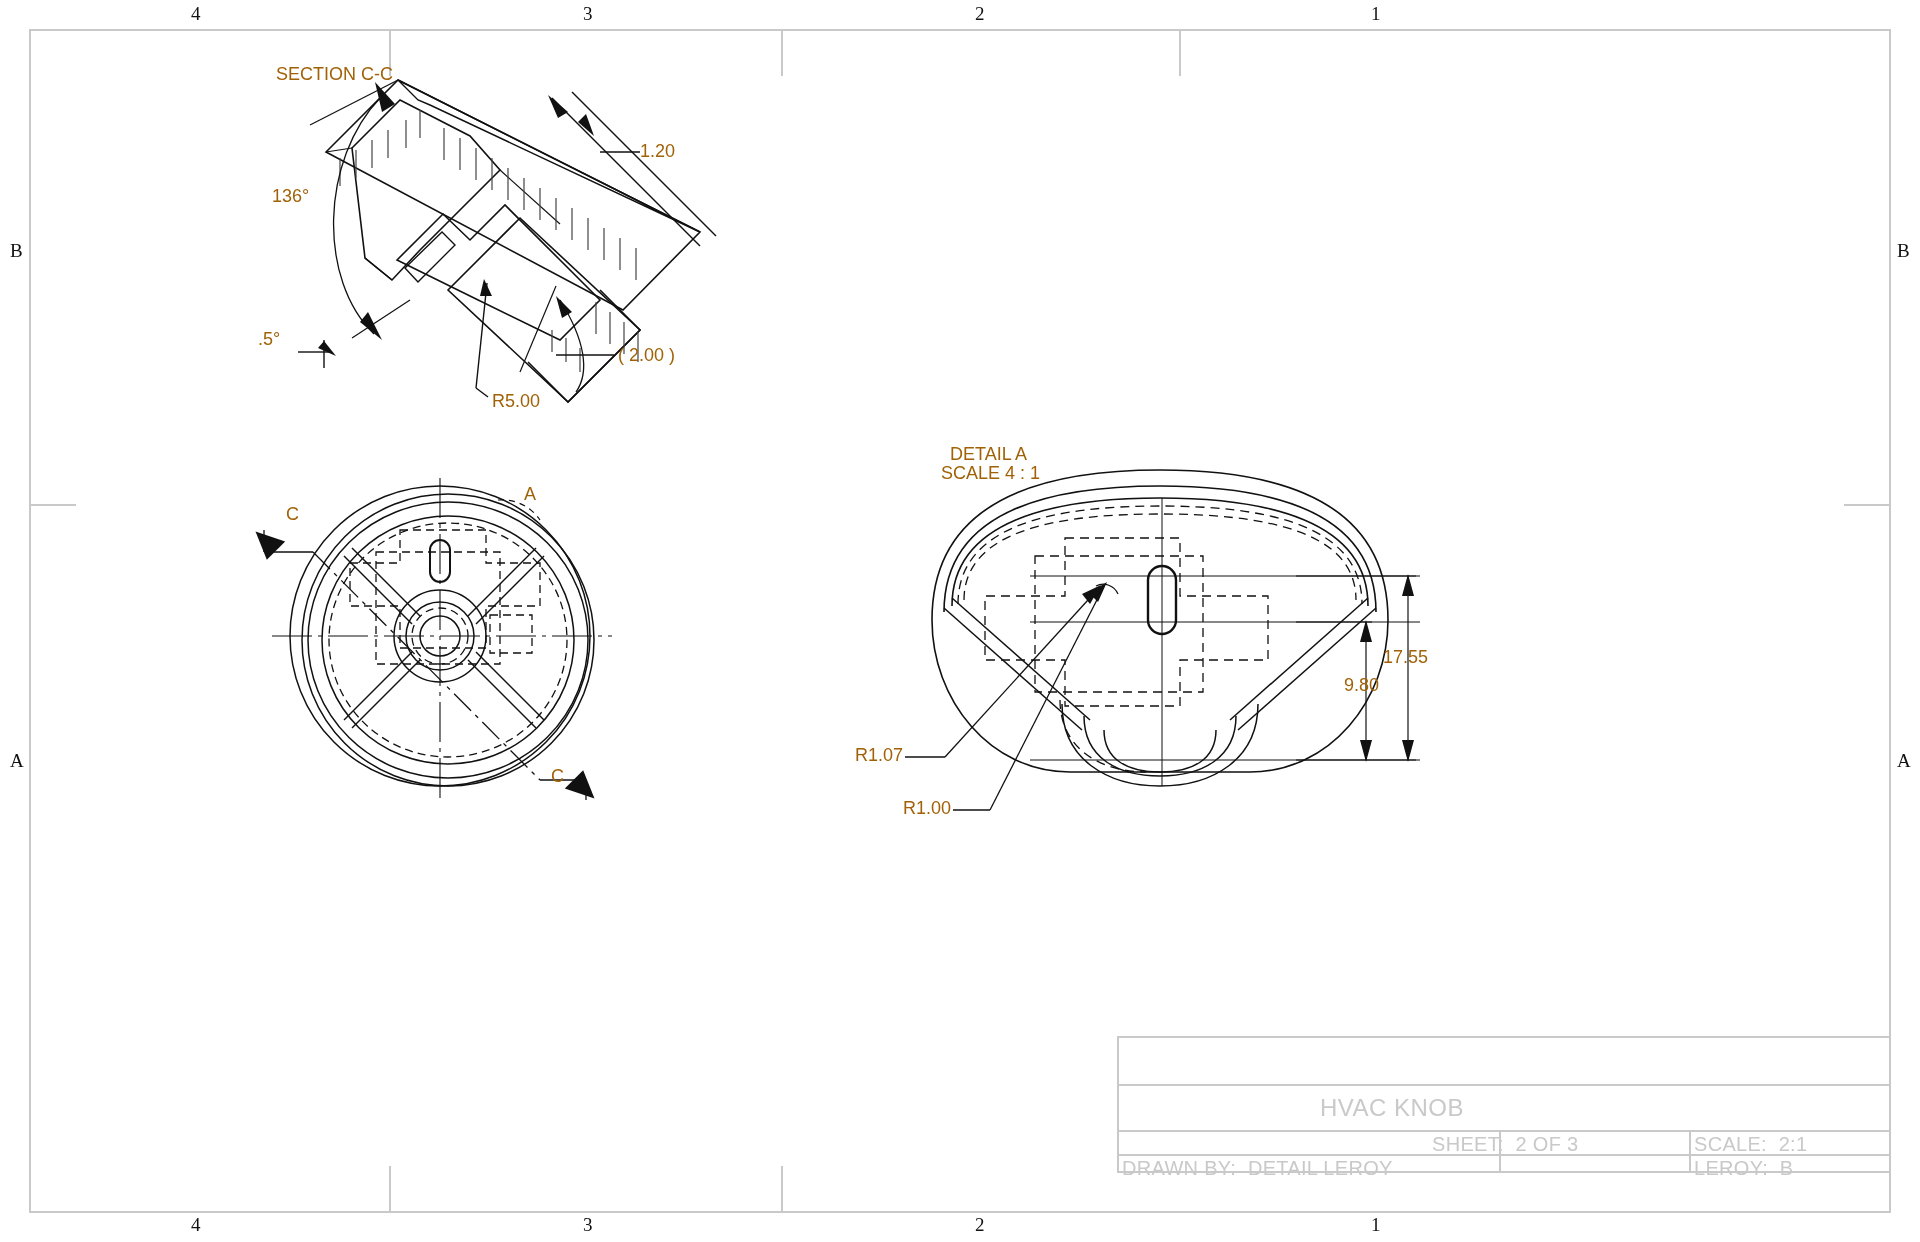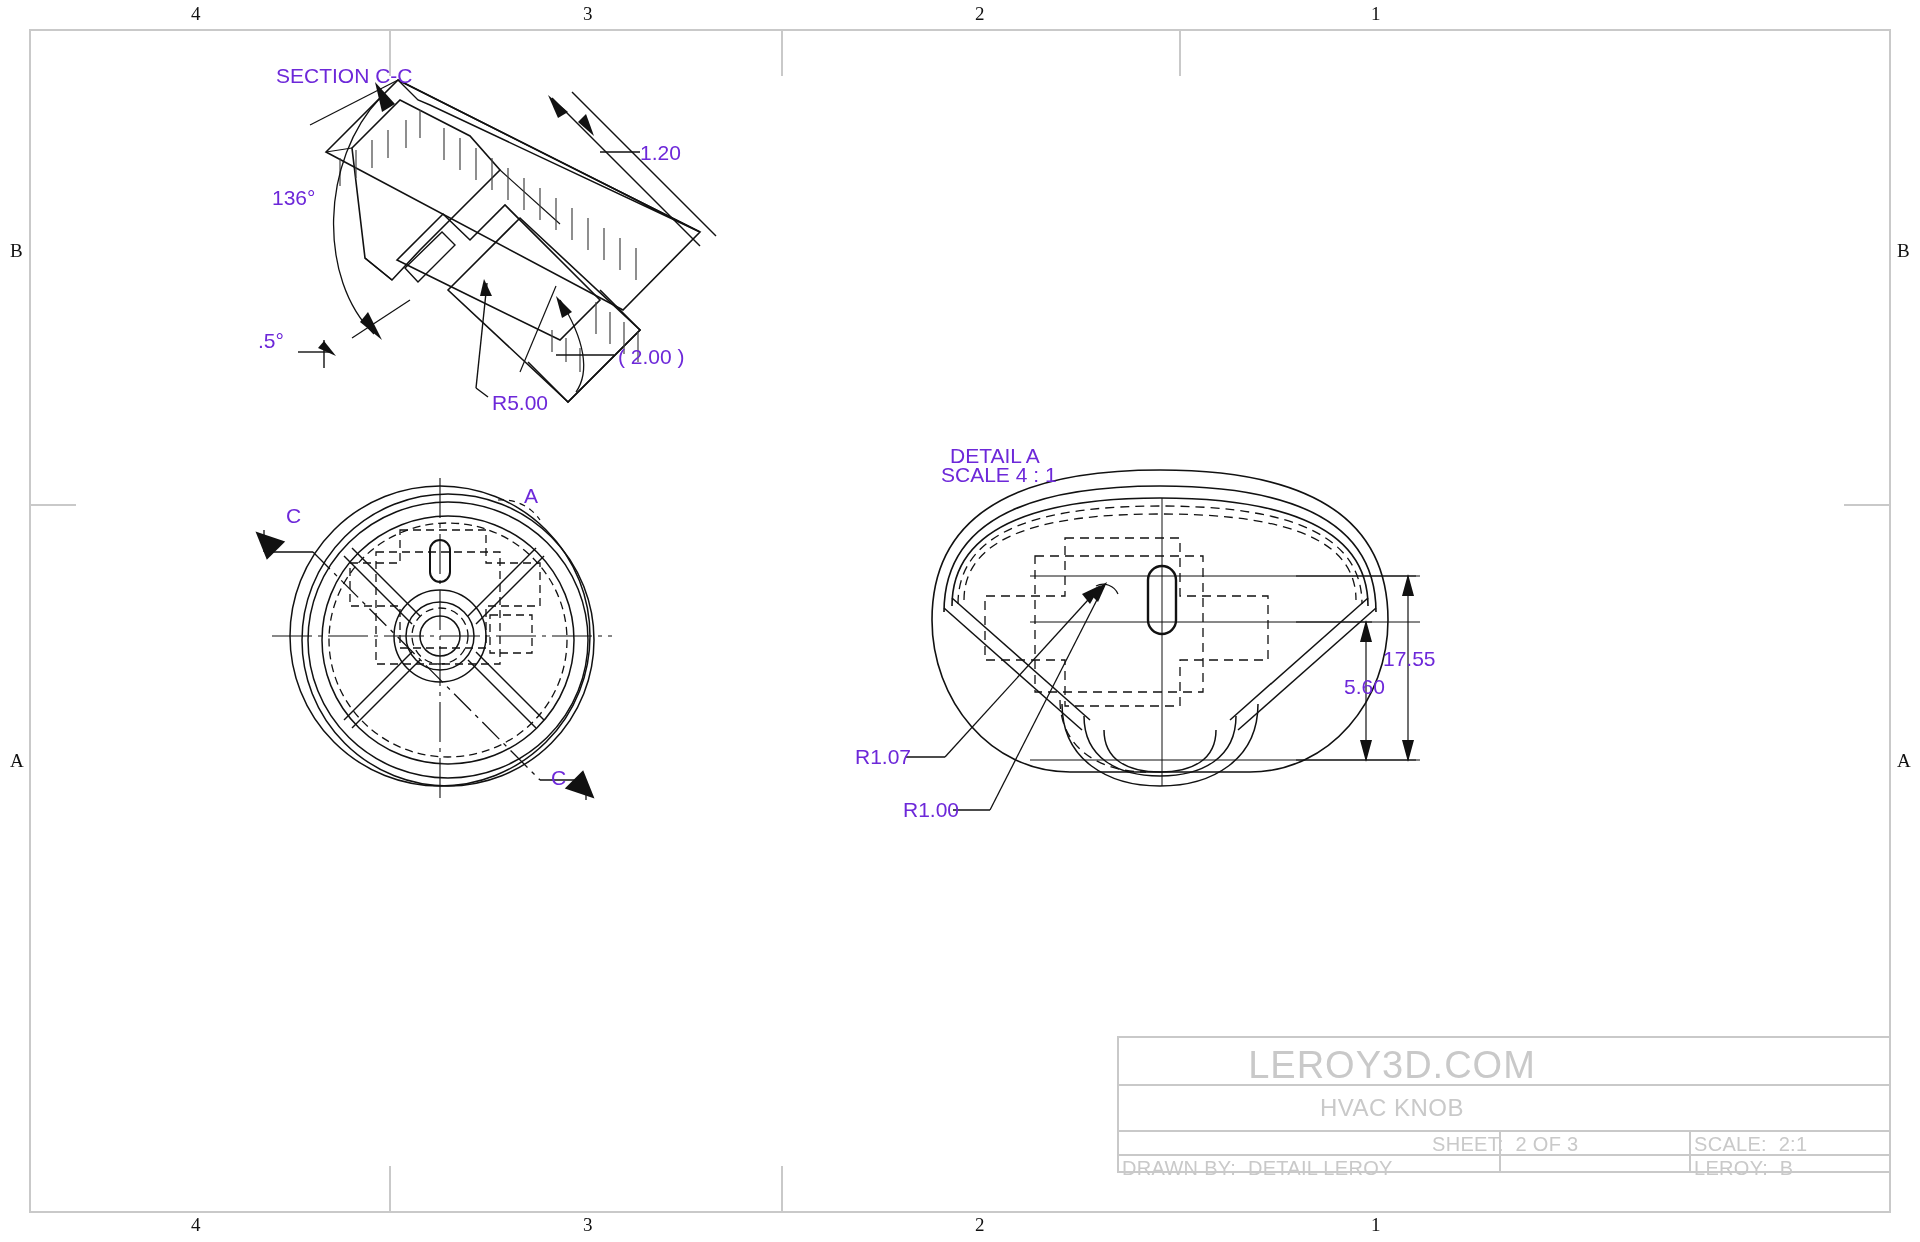--- a/index.html
+++ b/index.html
@@ -1,21 +1,21 @@
 <!DOCTYPE html>
 <html><head>
 <meta charset="utf-8">
 <style>
   html,body{margin:0;padding:0;background:#fff;}
   body{width:1920px;height:1242px;position:relative;overflow:hidden;
        font-family:"Liberation Sans", sans-serif;color:#111;}
   .sheet{position:absolute;inset:0;}
   svg.layer{position:absolute;left:0;top:0;width:1920px;height:1242px;overflow:visible;}
   .zone-lbl{position:absolute;font-size:19px;color:#111;font-family:"Liberation Serif",serif;}
-  .txt{position:absolute;font-size:21px;color:#6d28d9;white-space:pre;font-family:"Liberation Sans",sans-serif;}
+  .txt{position:absolute;font-size:18px;color:#a16207;white-space:pre;font-family:"Liberation Sans",sans-serif;}
   .tb-txt{position:absolute;color:#c9c9c9;white-space:pre;font-family:"Liberation Sans",sans-serif;}
   .tb-brand{font-size:38px;letter-spacing:1px;}
   .tb-title{font-size:24px;letter-spacing:.5px;}
   .tb-field{font-size:20px;letter-spacing:.3px;}
 </style>
 </head>
 <body>
 
 <div class="sheet">
 
@@ -262,33 +262,32 @@
       <polygon points="1366,620 1372,642 1360,642" fill="#111" stroke="none"></polygon>
       <polygon points="1366,762 1372,740 1360,740" fill="#111" stroke="none"></polygon>
     </g>
   </svg>
 
   <div class="txt" style="left:950px;top:444px;">DETAIL A</div>
   <div class="txt" style="left:941px;top:463px;">SCALE 4 : 1</div>
   <div class="txt" style="left:855px;top:745px;">R1.07</div>
   <div class="txt" style="left:903px;top:798px;">R1.00</div>
   <div class="txt" style="left:1383px;top:647px;">17.55</div>
-  <div class="txt" style="left:1344px;top:675px;">5.60</div>
+  <div class="txt" style="left:1344px;top:675px;">9.80</div>
 
   <svg class="layer">
     <g stroke="#c9c9c9" stroke-width="2" fill="none">
       <rect x="1118" y="1037" width="772" height="135"></rect>
       <line x1="1118" y1="1085" x2="1890" y2="1085"></line>
       <line x1="1118" y1="1131" x2="1890" y2="1131"></line>
       <line x1="1118" y1="1155" x2="1890" y2="1155"></line>
       <line x1="1500" y1="1131" x2="1500" y2="1172"></line>
       <line x1="1690" y1="1131" x2="1690" y2="1172"></line>
     </g>
   </svg>
 
-  <div class="tb-txt tb-brand" style="left:1392px;top:1044px;transform:translateX(-50%);">LEROY3D.COM</div>
   <div class="tb-txt tb-title" style="left:1392px;top:1094px;transform:translateX(-50%);">HVAC KNOB</div>
   <div class="tb-txt tb-field" style="left:1432px;top:1133px;">SHEET:  2 OF 3</div>
   <div class="tb-txt tb-field" style="left:1694px;top:1133px;">SCALE:  2:1</div>
   <div class="tb-txt tb-field" style="left:1122px;top:1157px;">DRAWN BY:  DETAIL LEROY</div>
   <div class="tb-txt tb-field" style="left:1694px;top:1157px;">LEROY:  B</div>
 
 </div>
 
 </body></html>

